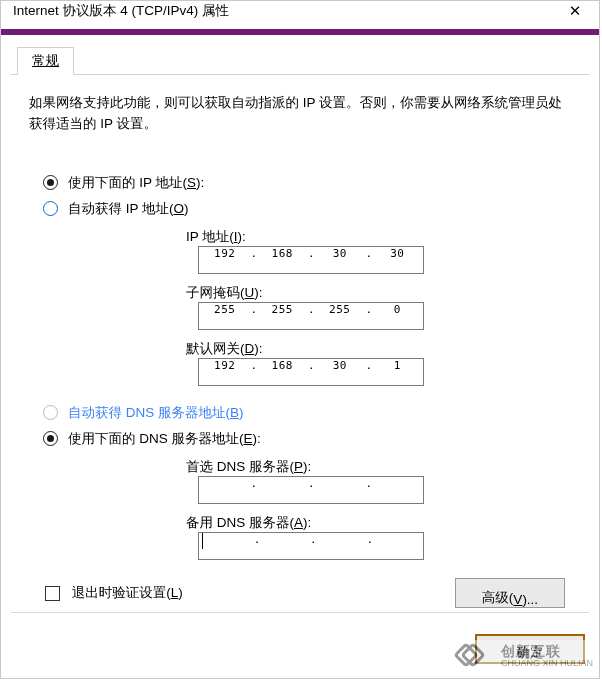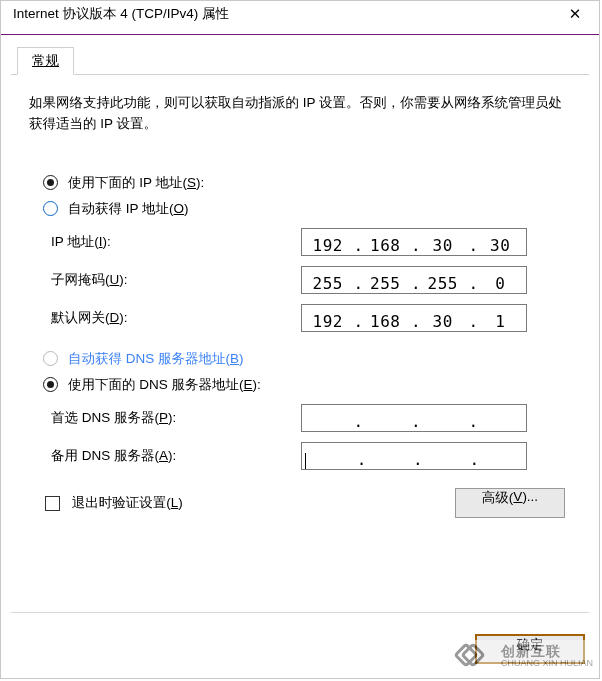--- a/index.html
+++ b/index.html
@@ -14,21 +14,21 @@
     overflow: hidden;
     position: relative;
   }
   .window { border: 1px solid #c8c8c8; width: 600px; height: 679px; position: relative; background:#fff;}
   .titlebar {
     display: flex;
     align-items: center;
     justify-content: space-between;
     height: 34px;
     padding: 0 2px 8px 12px;
-    border-bottom: 1px solid #701a75;
+    border-bottom: 6px solid #701a75;
   }
   .titlebar-title { font-size: 13.5px; }
   .close-btn {
     width: 44px; height: 32px; display:flex; align-items:center; justify-content:center;
     font-size: 15px; font-weight: 300;
   }
   .tabstrip {
     display:flex;
     margin: 12px 0 0 10px;
     border-bottom: 1px solid #d0d0d0;
@@ -65,46 +65,47 @@
   .radio .dot {
     width:7px; height:7px; border-radius:50%; background:#1a1a1a;
   }
   .radio.disabled { border-color:#b8b8b8; }
   .radio-row.disabled { color:#3b82f6; }
   .hotkey { text-decoration: underline; }
   .field-block { margin: 6px 0 18px 22px; }
   .field-row {
     display:flex; align-items:center;
     margin: 10px 0;
+    flex-direction: column;
   }
   .field-label { width: 250px; }
   .ip-input {
     border:1px solid #7a7a7a;
     width: 226px; height:28px;
-    display:flex; align-items:flex-end; justify-content:space-evenly;
+    display:flex; align-items:flex-start; justify-content:space-evenly;
     font-family: Consolas, monospace;
-    font-size: 16px;
+    font-size: 11px;
     letter-spacing: 0.5px;
     background:#fff;
   }
   .ip-oct { width:44px; text-align:center; border:none; outline:none; font: inherit; background:transparent;}
   .ip-dot { width:6px; text-align:center; }
   .caret { border-left:1px solid #000; height:16px; }
   .bottom-row {
     display:flex; align-items:center; justify-content:space-between;
     margin: 8px 6px 0 16px;
   }
   .checkbox {
     width:15px; height:15px; border:1.5px solid #333; display:inline-block;
     vertical-align:middle; margin-right:8px;
   }
   .btn {
     border:1px solid #999; background:#e9e9e9;
     min-width:110px; height:30px;
-    display:inline-flex; align-items:flex-start; justify-content:center;
+    display:inline-flex; align-items:flex-end; justify-content:center;
     font-size:13.5px;
     padding:0 18px;
   }
   .btn.primary { border:2px solid #a16207; background:#e9e9e9; }
   .footer {
     position:absolute; right:14px; bottom:14px;
     display:flex; gap:0;
   }
   .hrule-full { border:none; border-top:1px solid #d8d8d8; position:absolute; left:10px; right:10px;}
   .watermark {

